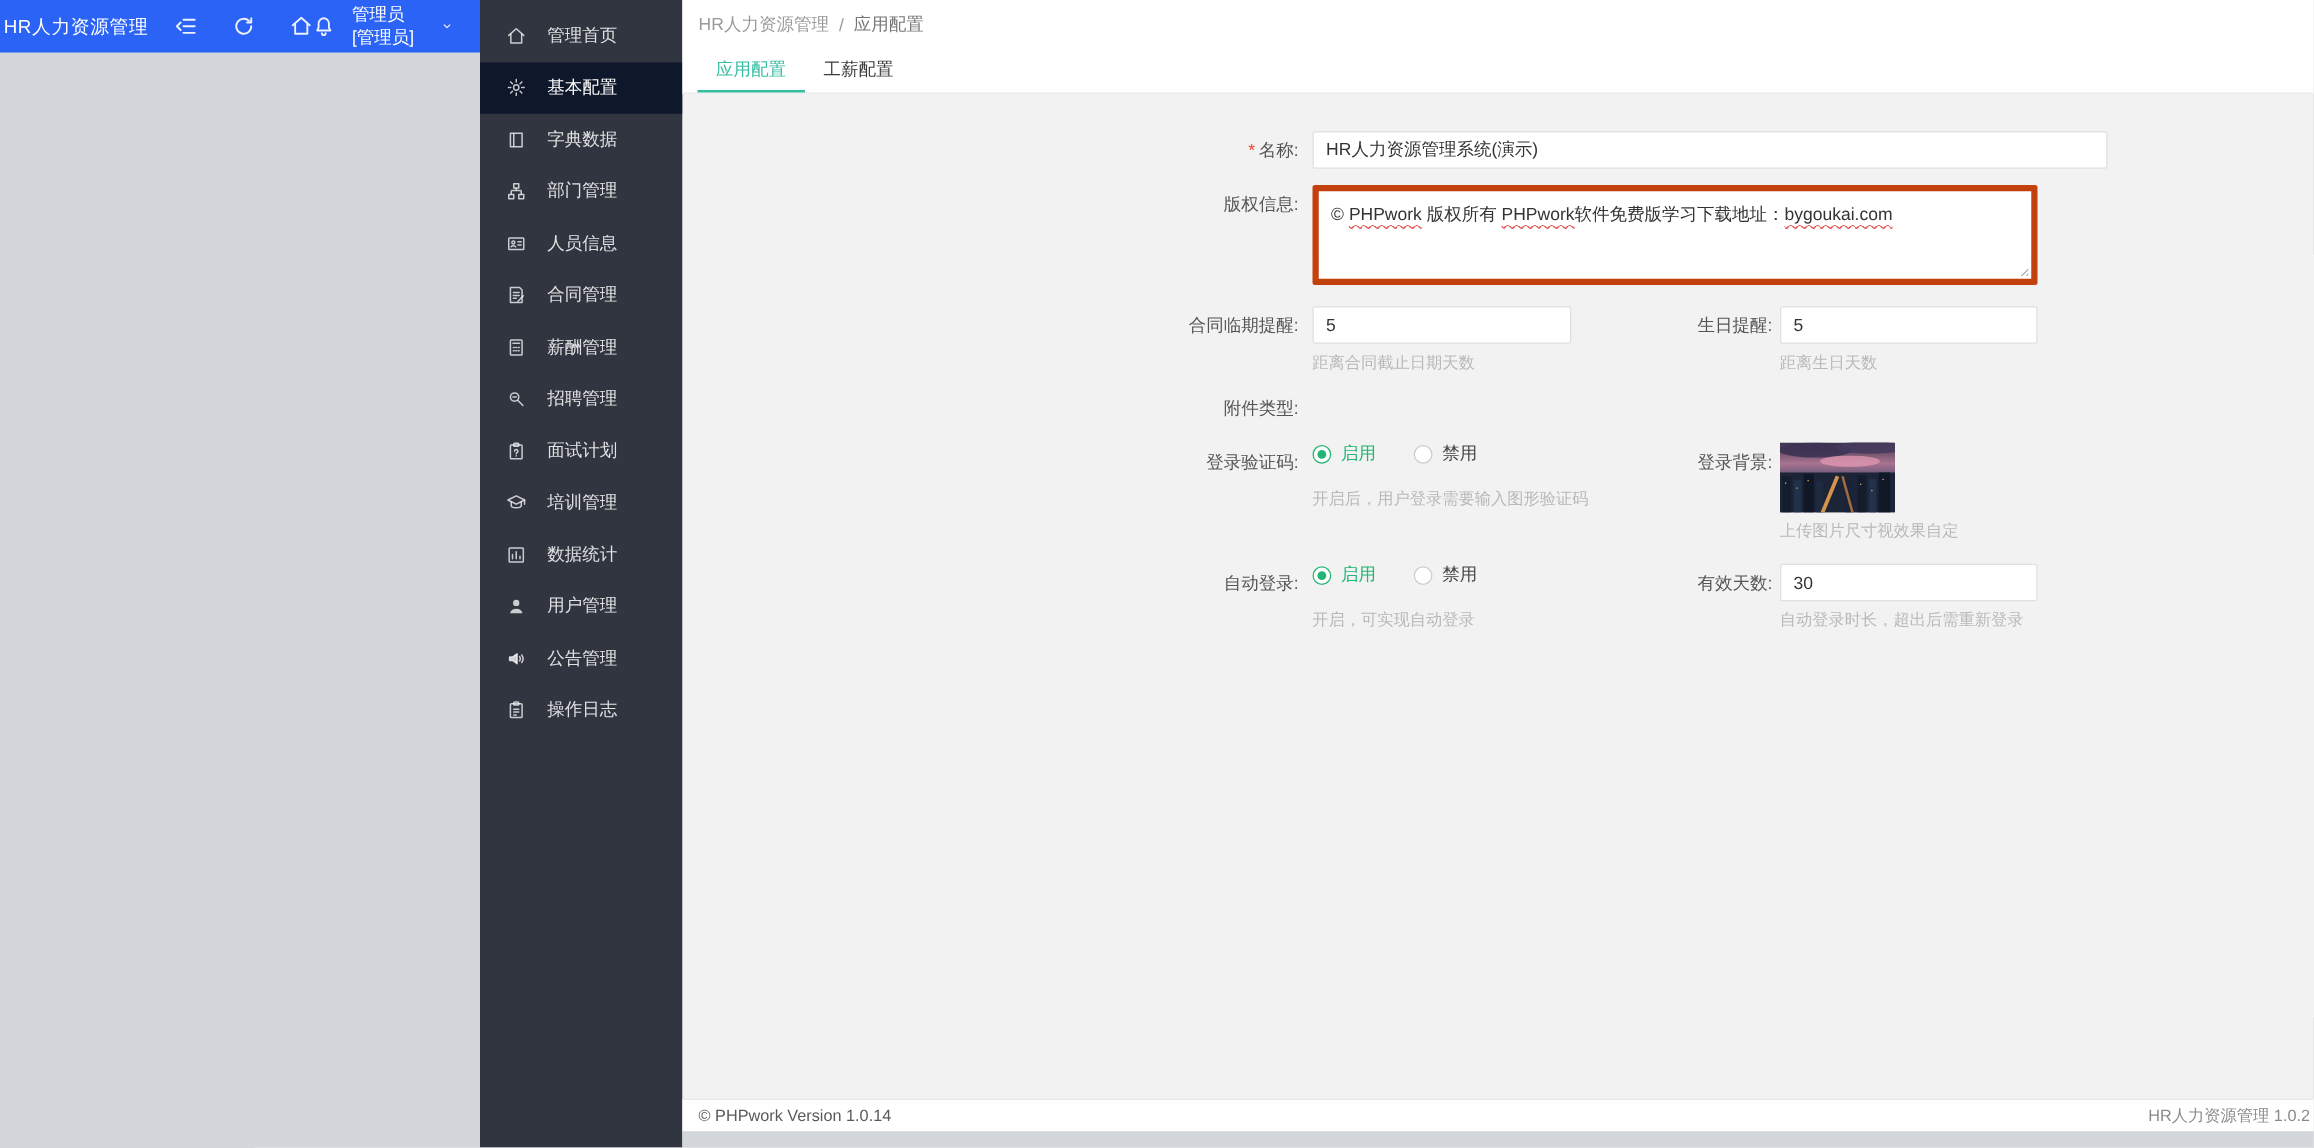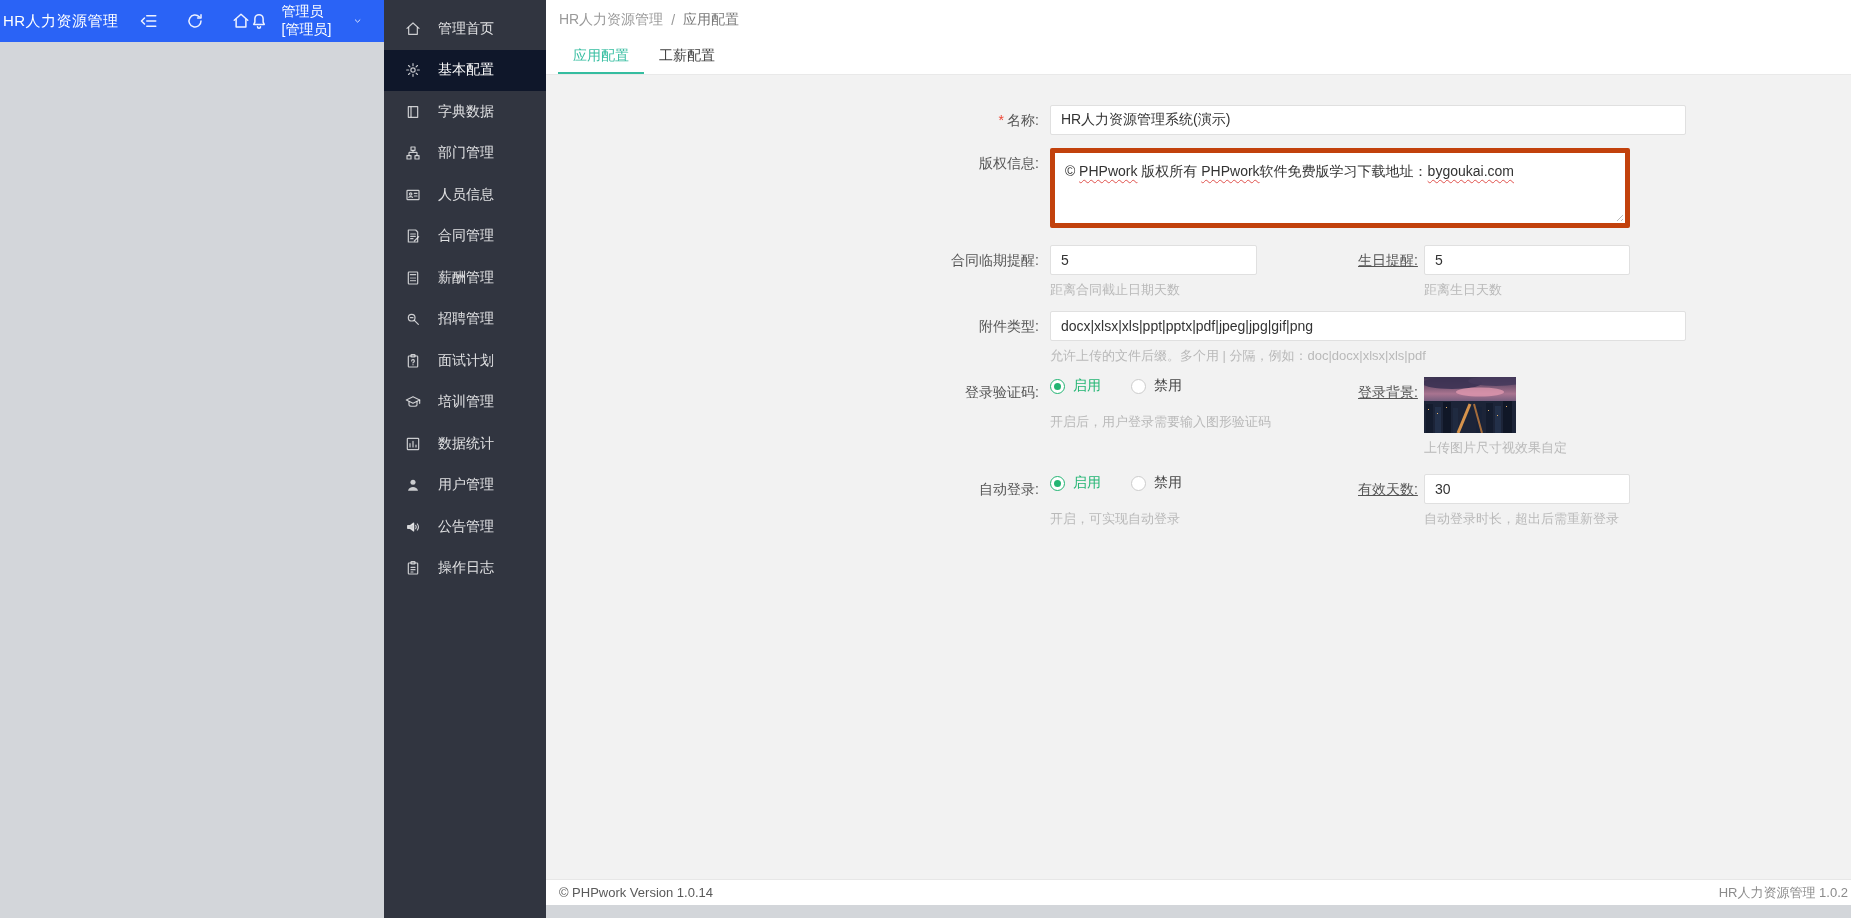--- a/index.html
+++ b/index.html
@@ -42,21 +42,21 @@
     line-height:30px; flex:0 0 504px; }
   .flabel .req { color:#e43; margin-right:3px; }
   .fcontrol { display:flex; flex-direction:column; }
   .tin { height:30px; border:1px solid #e0e0e0; border-radius:2px; background:#fff; padding:0 10px;
     font-size:14px; color:#333; font-family:inherit; outline:none; }
   .w-full { width:636px; }
   .w-half-l { width:207px; }
   .w-half-r { width:206px; }
   .hint { font-size:13px; color:#b9b9b9; margin-top:7px; line-height:16px; }
   .rlabel { width:167px; padding-right:6px; text-align:right; font-size:14px; color:#555;
-    line-height:30px; flex:0 0 167px;text-decoration:underline; }
+    line-height:30px; flex:0 0 167px; }
   .fake-textarea { position:relative; width:580px; height:80px; border:5px solid #c2410c; border-radius:2px;
     background:#fff; padding:8px 10px; font-size:14px; color:#333; line-height:20px; cursor:text; }
   .fake-textarea::after { content:""; position:absolute; right:2px; bottom:2px; width:9px; height:9px;
     background:repeating-linear-gradient(135deg,transparent 0 2px,#b9b9b9 2px 3px);
     clip-path:polygon(100% 0,100% 100%,0 100%); }
   .wavy { text-decoration:underline; text-decoration-style:wavy; text-decoration-color:#e0524d;
     text-decoration-thickness:1px; text-underline-offset:3px; }
 
   .radio-group { display:flex; align-items:flex-start; gap:30px; height:30px; }
   .radio { display:flex; align-items:center; gap:8px; cursor:pointer; }
@@ -298,24 +298,20 @@
           </div>
           <div class="rlabel">生日提醒:</div>
           <div class="fcontrol">
             <input class="tin w-half-r" type="text" value="5" style="">
             <div class="hint">距离生日天数</div>
           </div>
         </div>
 
         <div class="form-row">
           <div class="flabel">附件类型:</div>
-          <div class="fcontrol">
-            <input class="tin w-full" type="text" value="docx|xlsx|xls|ppt|pptx|pdf|jpeg|jpg|gif|png" style="">
-            <div class="hint">允许上传的文件后缀。多个用 | 分隔，例如：doc|docx|xlsx|xls|pdf</div>
-          </div>
         </div>
 
         <div class="form-row" style="margin-bottom:18px;">
           <div class="flabel">登录验证码:</div>
           <div class="fcontrol" style="width:207px;">
             <div class="radio-group">
               <label class="radio checked">
                 <span class="radio-circle"></span>
                 <span class="radio-label">启用</span>
               </label>

